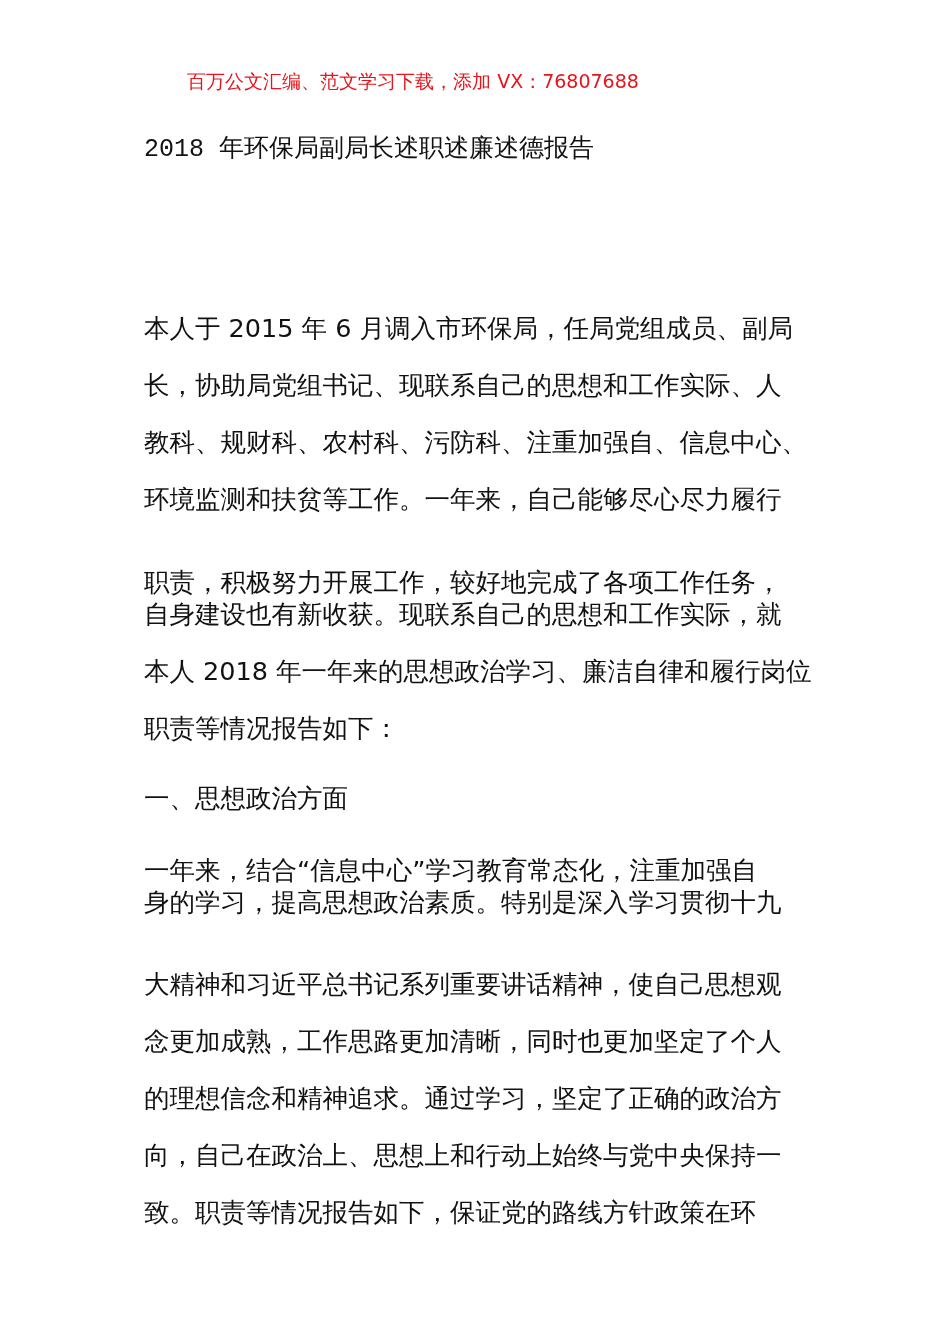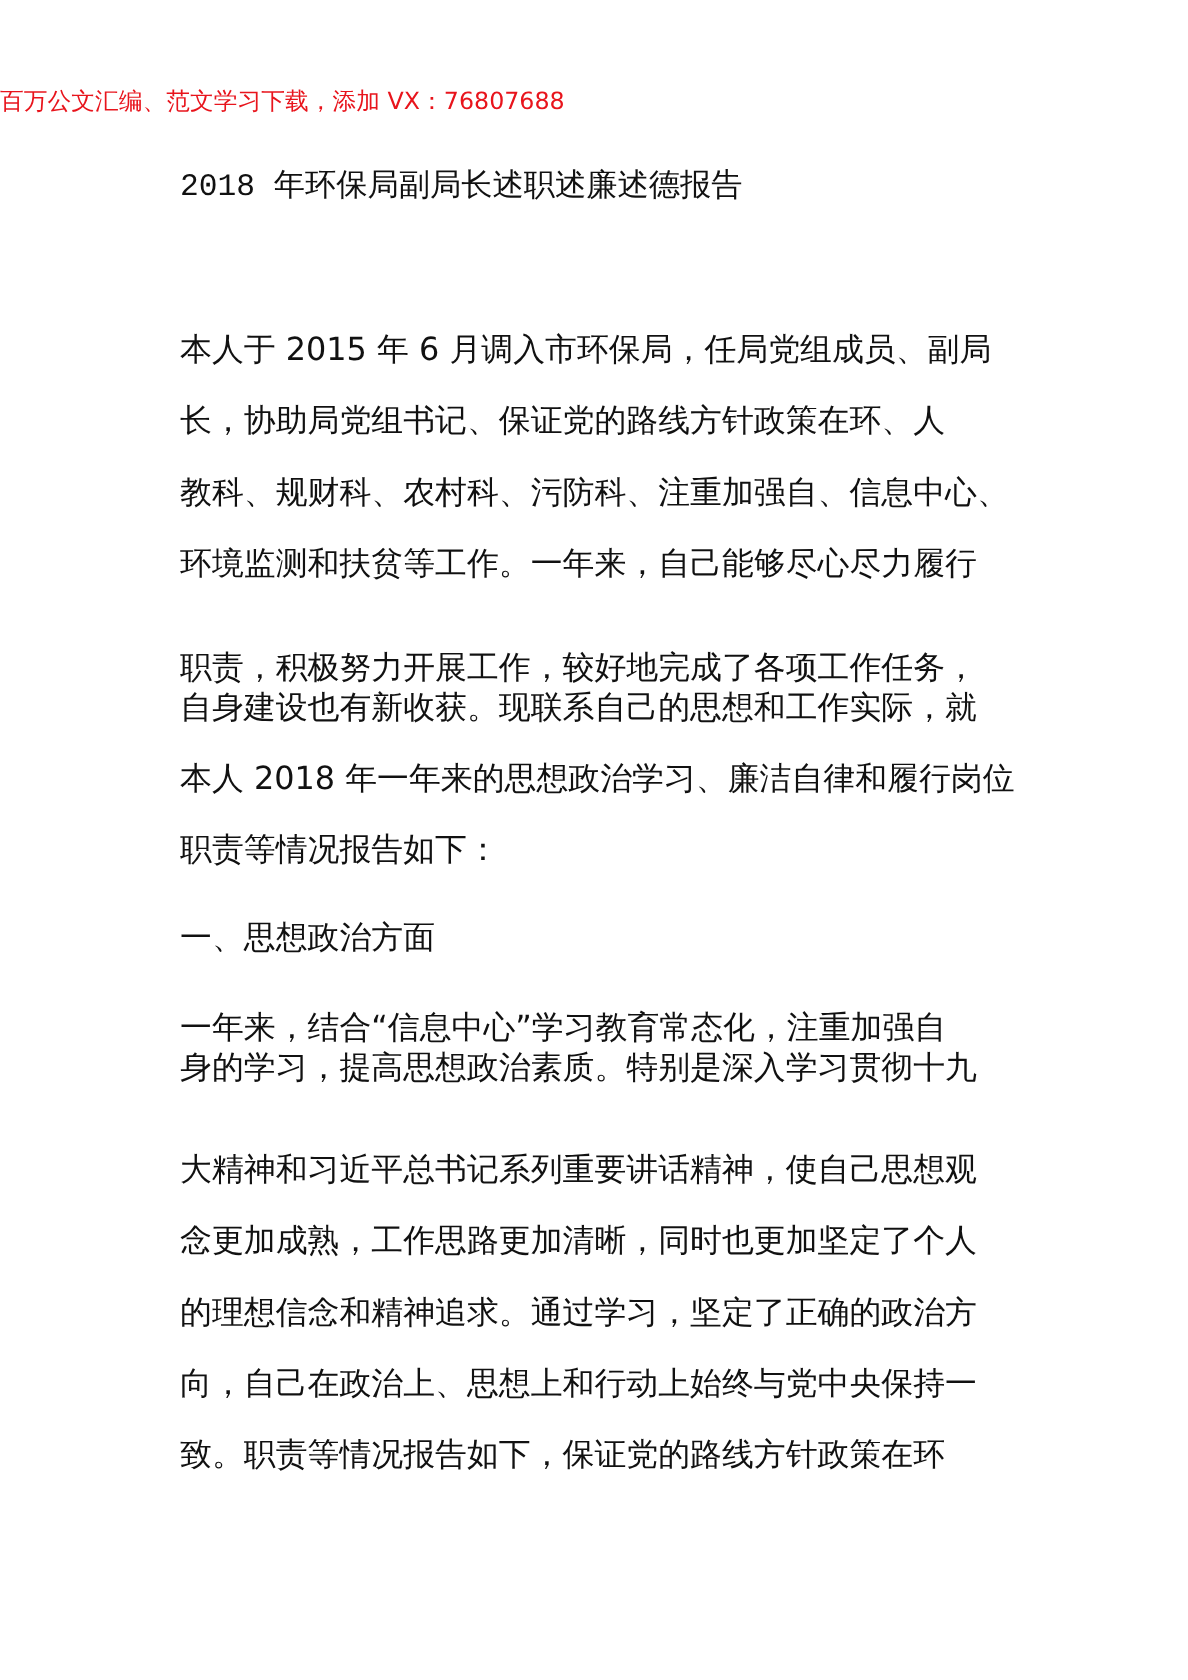--- a/index.html
+++ b/index.html
@@ -13,20 +13,21 @@
       position: relative;
       overflow: hidden;
       font-family: "DejaVu Sans", "Liberation Sans", sans-serif;
       color: #111111;
     }
     .header-note {
       position: absolute;
       left: 0;
       top: 66px;
       width: 826px;
+      text-align: center;
       font-size: 19px;
       line-height: 30px;
       color: #e8141c;
       letter-spacing: 0px;
     }
     .doc-title {
       position: absolute;
       left: 144px;
       top: 132px;
       font-size: 25px;
@@ -35,32 +36,33 @@
       white-space: nowrap;
       font-family: Liberation Mono, monospace;
     }
     .line {
       position: absolute;
       left: 144px;
       font-size: 25.5px;
       line-height: 36px;
       white-space: nowrap;
       color: #111111;
+      margin-top: 48px;
     }
   </style>
 </head>
 <body>
 
 <div class="header-note">百万公文汇编、范文学习下载，添加 VX：76807688</div>
 
 <div class="doc-title">2018 年环保局副局长述职述廉述德报告</div>
 
 <div>
   <div class="line" style="top:262px">本人于 2015 年 6 月调入市环保局，任局党组成员、副局</div>
-  <div class="line" style="top:319px">长，协助局党组书记、保证党的路线方针政策在环、人</div>
+  <div class="line" style="top:319px">长，协助局党组书记、现联系自己的思想和工作实际、人</div>
   <div class="line" style="top:376px">教科、规财科、农村科、污防科、注重加强自、信息中心、</div>
   <div class="line" style="top:433px">环境监测和扶贫等工作。一年来，自己能够尽心尽力履行</div>
   <div class="line" style="top:516px">职责，积极努力开展工作，较好地完成了各项工作任务，</div>
   <div class="line" style="top:548px">自身建设也有新收获。现联系自己的思想和工作实际，就</div>
   <div class="line" style="top:605px">本人 2018 年一年来的思想政治学习、廉洁自律和履行岗位</div>
   <div class="line" style="top:662px">职责等情况报告如下：</div>
   <div class="line" style="top:732px">一、思想政治方面</div>
   <div class="line" style="top:804px">一年来，结合“信息中心”学习教育常态化，注重加强自</div>
   <div class="line" style="top:836px">身的学习，提高思想政治素质。特别是深入学习贯彻十九</div>
   <div class="line" style="top:918px">大精神和习近平总书记系列重要讲话精神，使自己思想观</div>

